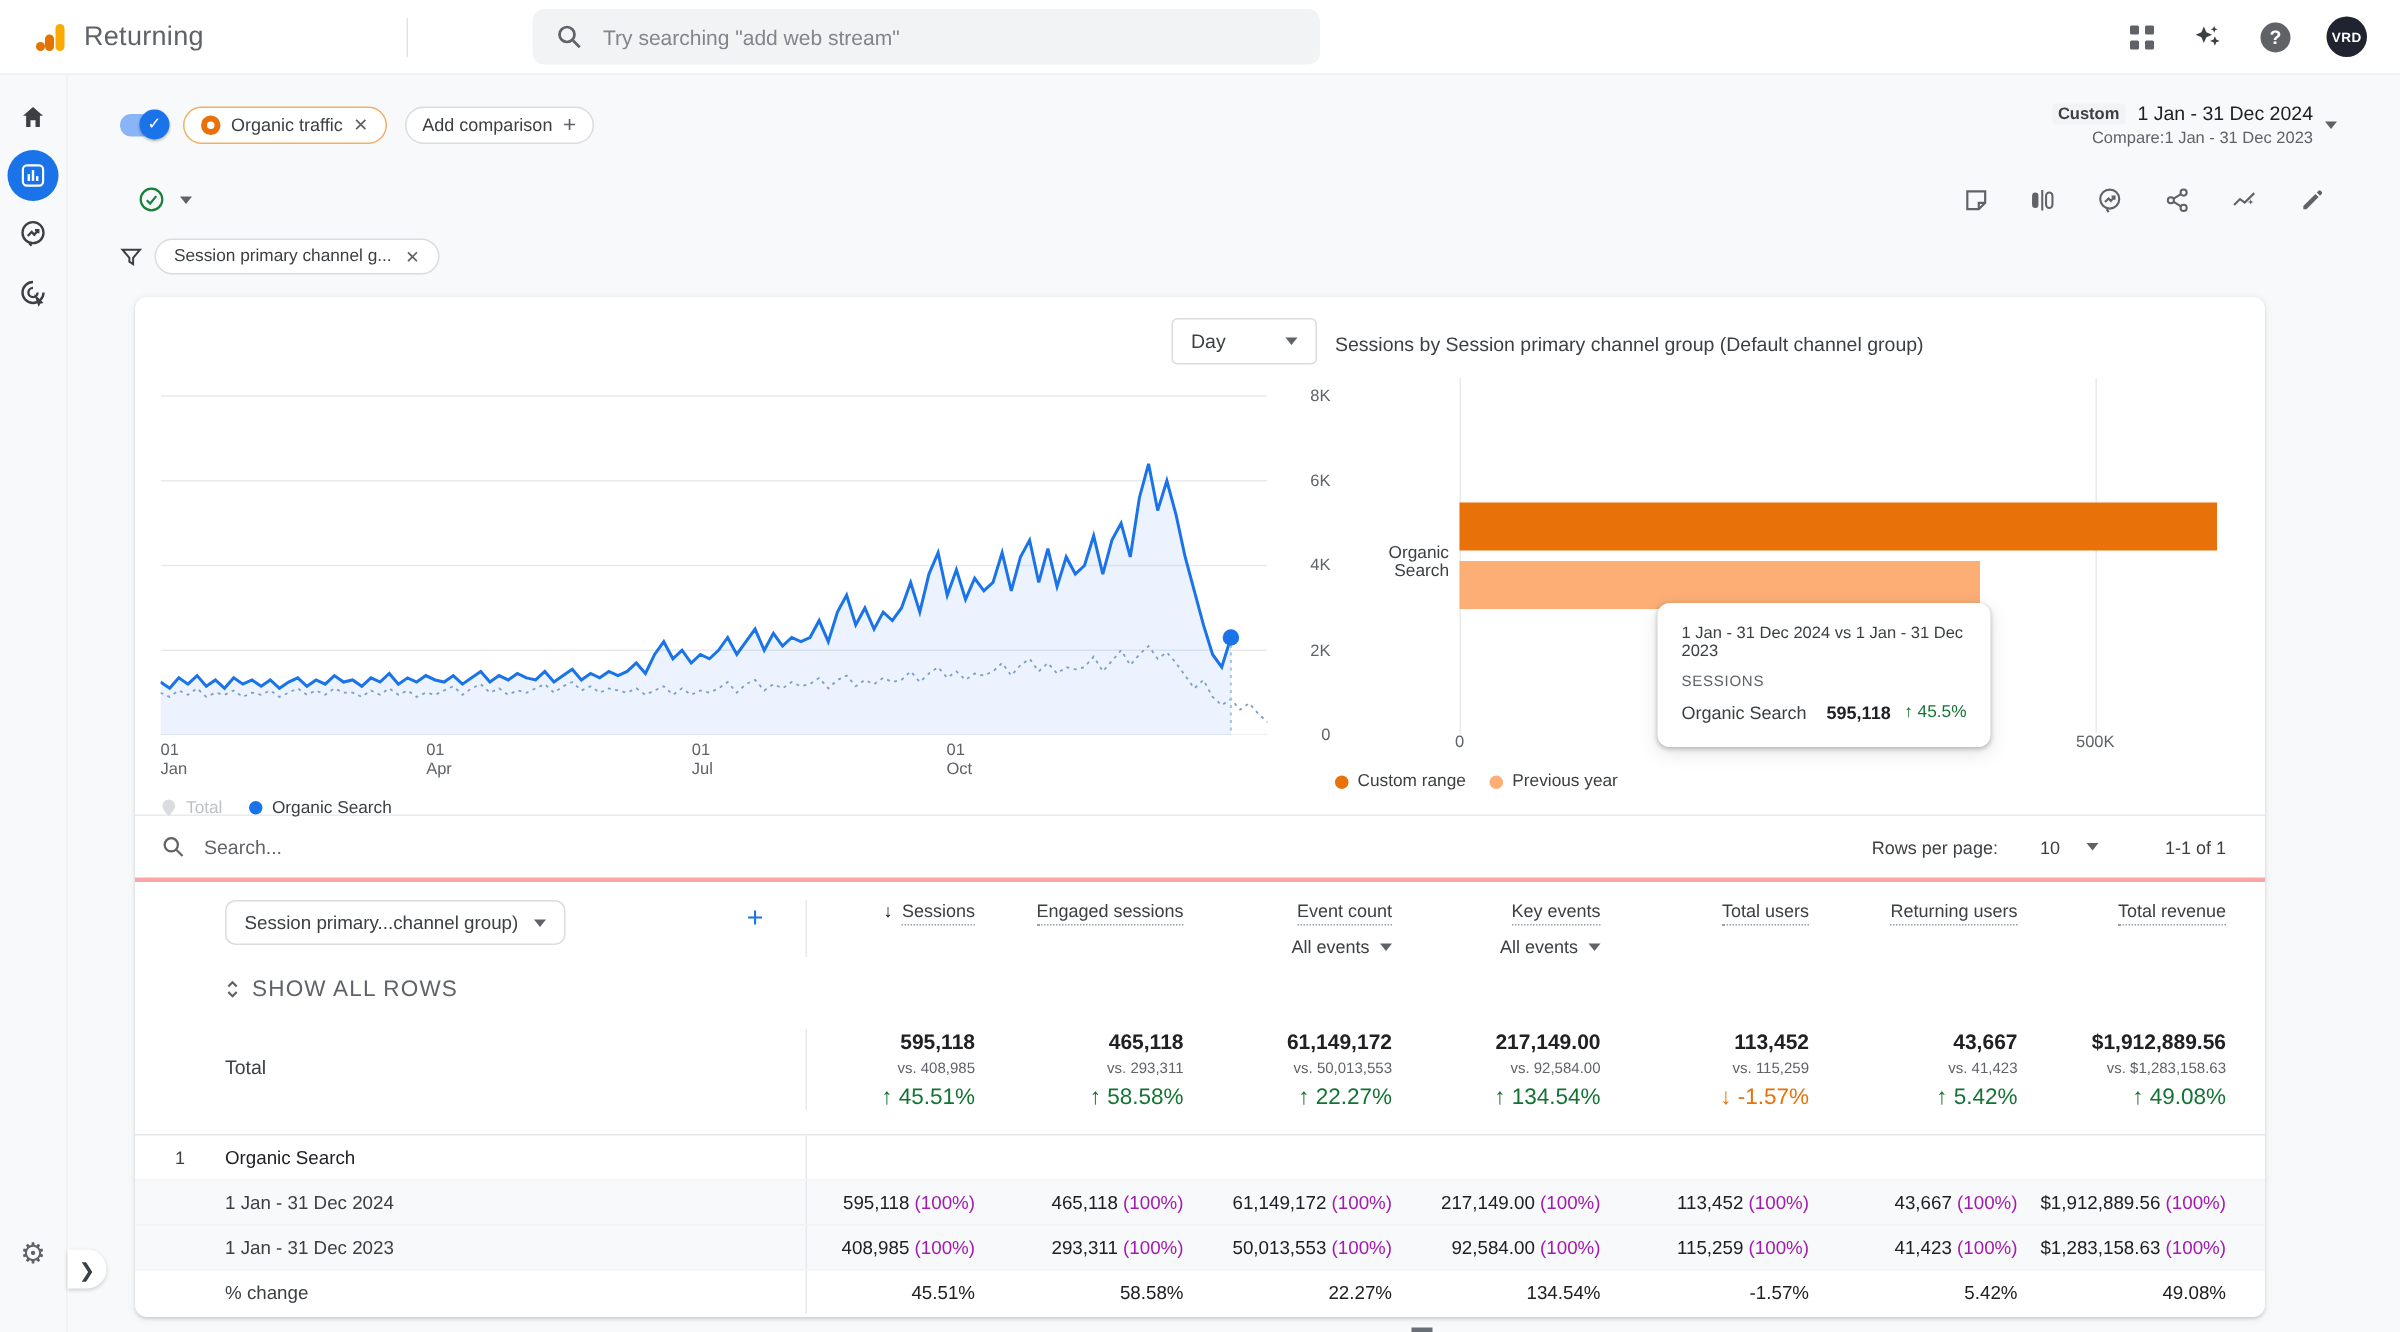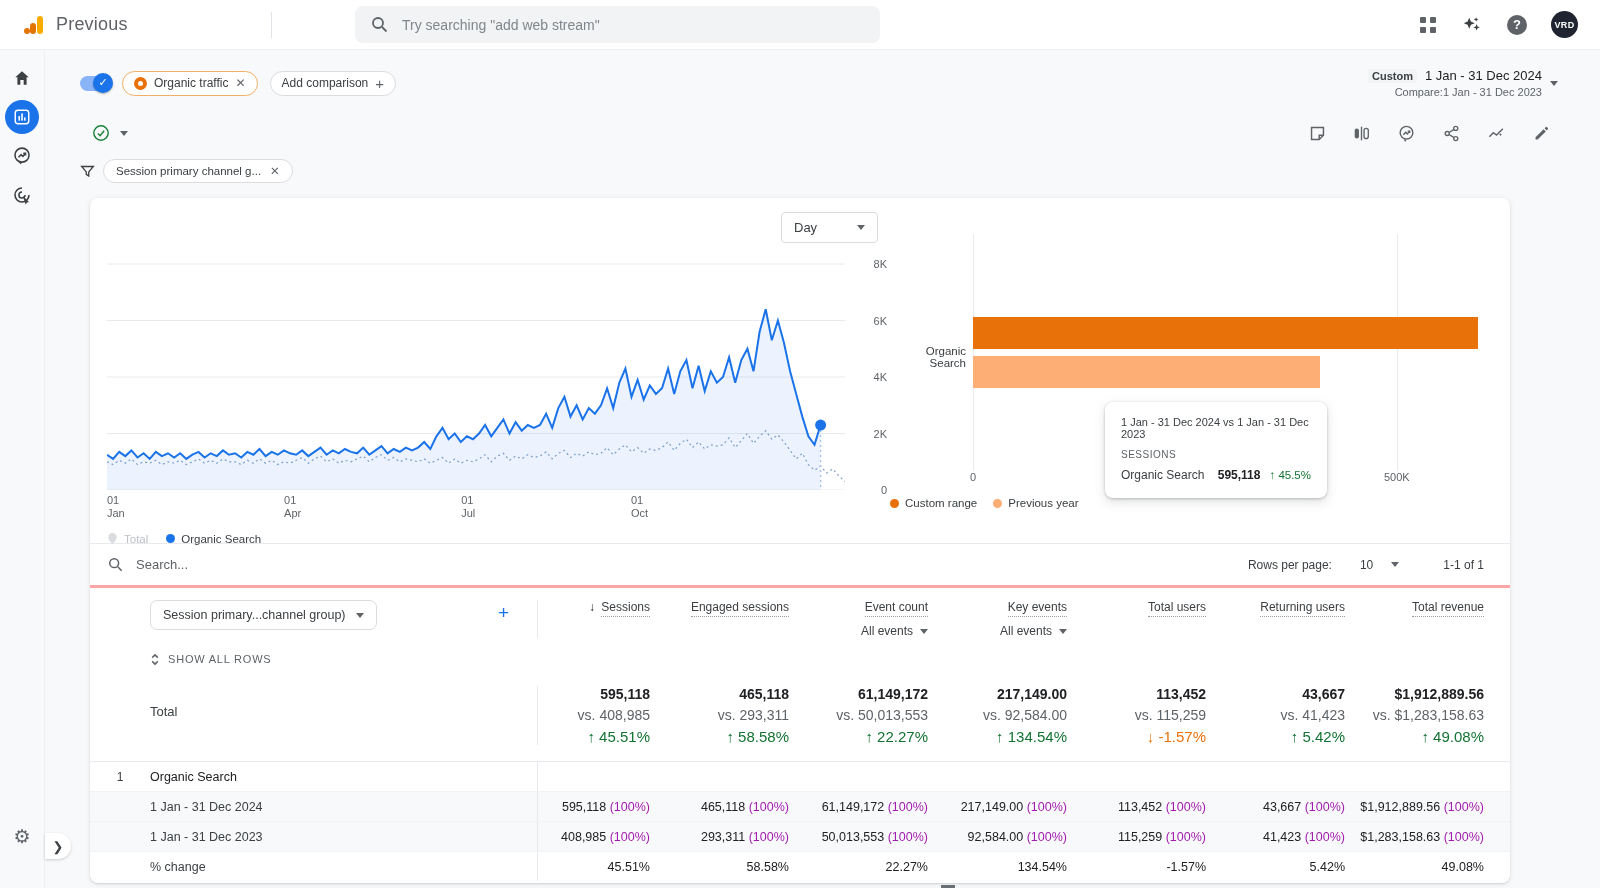--- a/index.html
+++ b/index.html
@@ -129,26 +129,26 @@
   .dim-cell { padding-left:60px; display:flex; align-items:flex-start; }
   .dim-select { height:30px; border:1px solid #dadce0; border-radius:7px; display:inline-flex; align-items:center;
     gap:10px; padding:0 12px; font-size:12.5px; color:#3c4043; }
   .add-metric { margin-left:auto; margin-right:28px; color:#1a73e8; font-size:19px; margin-top:2px; }
   .col-h { font-size:12px; color:#3c4043; }
   .col-h .lbl { border-bottom:1px dotted #9aa0a6; padding-bottom:2px; display:inline-block; }
   .col-h .sort { color:#202124; margin-right:3px; font-size:12px; }
   .col-h .sub { margin-top:7px; color:#3c4043; font-size:12px; display:flex; justify-content:flex-end;
     align-items:center; gap:7px; }
   .showall { display:flex; align-items:center; gap:8px; margin:2px 0 0 60px; height:26px;
-    font-size:11px; letter-spacing:.8px; color:#5f6368; }
+    font-size:15px; letter-spacing:.8px; color:#5f6368; }
 
   .total-row { padding:14px 0 16px; }
   .total-lbl { padding-left:60px; font-size:13px; color:#3c4043; padding-top:18px; }
   .t-val { font-size:14px; color:#202124; font-weight:bold; }
-  .t-vs { font-size:14px; color:#5f6368; margin-top:5px; }
+  .t-vs { font-size:10px; color:#5f6368; margin-top:5px; }
   .t-delta { font-size:15px; margin-top:5px; }
   .up { color:#137333; } .down { color:#e8710a; }
 
   .grp-row { border-top:1px solid #e6e8eb; height:30px; align-items:center; }
   .grp-dim { display:flex; align-items:center; font-size:12.5px; color:#202124; }
   .grp-idx { width:60px; text-align:center; color:#3c4043; font-size:12px; }
   .sub-row { height:30px; align-items:center; font-size:12.5px; color:#202124; border-top:1px solid #f1f3f4; }
   .sub-row.shaded { background:#f8f9fa; }
   .sub-lbl { padding-left:60px; color:#3c4043; }
   .pct-grey { color:#a21caf; }
@@ -164,21 +164,21 @@
 
 <header class="topbar">
   <div class="logo-wrap">
     <span>
       <svg width="24" height="24" viewBox="0 0 24 24">
         <rect x="15" y="3" width="6" height="18" rx="3" fill="#f9ab00"></rect>
         <rect x="8" y="10" width="6" height="11" rx="3" fill="#e37400"></rect>
         <circle cx="5" cy="18" r="3" fill="#e37400"></circle>
       </svg>
     </span>
-    <span class="logo-txt">Previous</span>
+    <span class="logo-txt">Returning</span>
     <span class="hdr-divider" style="margin-left:auto"></span>
   </div>
   <div class="searchbar">
     <span>
       <svg width="17" height="17" viewBox="0 0 17 17" fill="none" stroke="#5f6368" stroke-width="1.8">
         <circle cx="7" cy="7" r="5"></circle>
           <line x1="11" y1="11" x2="15.5" y2="15.5"></line>
       </svg>
     </span>
     <input placeholder="Try searching &quot;add web stream&quot;" style="">
@@ -381,20 +381,21 @@
             </span>
             <span class="lg-series">
               <span class="lg-dot"></span>
               <span>Organic Search</span>
             </span>
           </div>
         </div>
       </div>
 
       <div class="chart-right">
+        <span class="chart-title">Sessions by Session primary channel group (Default channel group)</span>
         <div class="bar-area" id="bararea">
           <div class="bar-grid" style="left:83px"></div>
           <div class="bar-grid" style="left:507px"></div>
           <div class="bar-cat">Organic Search</div>
           <div class="bar cur" id="barcur" style="width: 504.66px; background: rgb(232, 113, 10);"></div>
           <div class="bar prev" id="barprev" style="width: 346.819px; background: rgb(252, 174, 117);"></div>
         </div>
         <div class="bar-xlab">
           <span style="left:80px">0</span>
           <span style="left:494px">500K</span>

